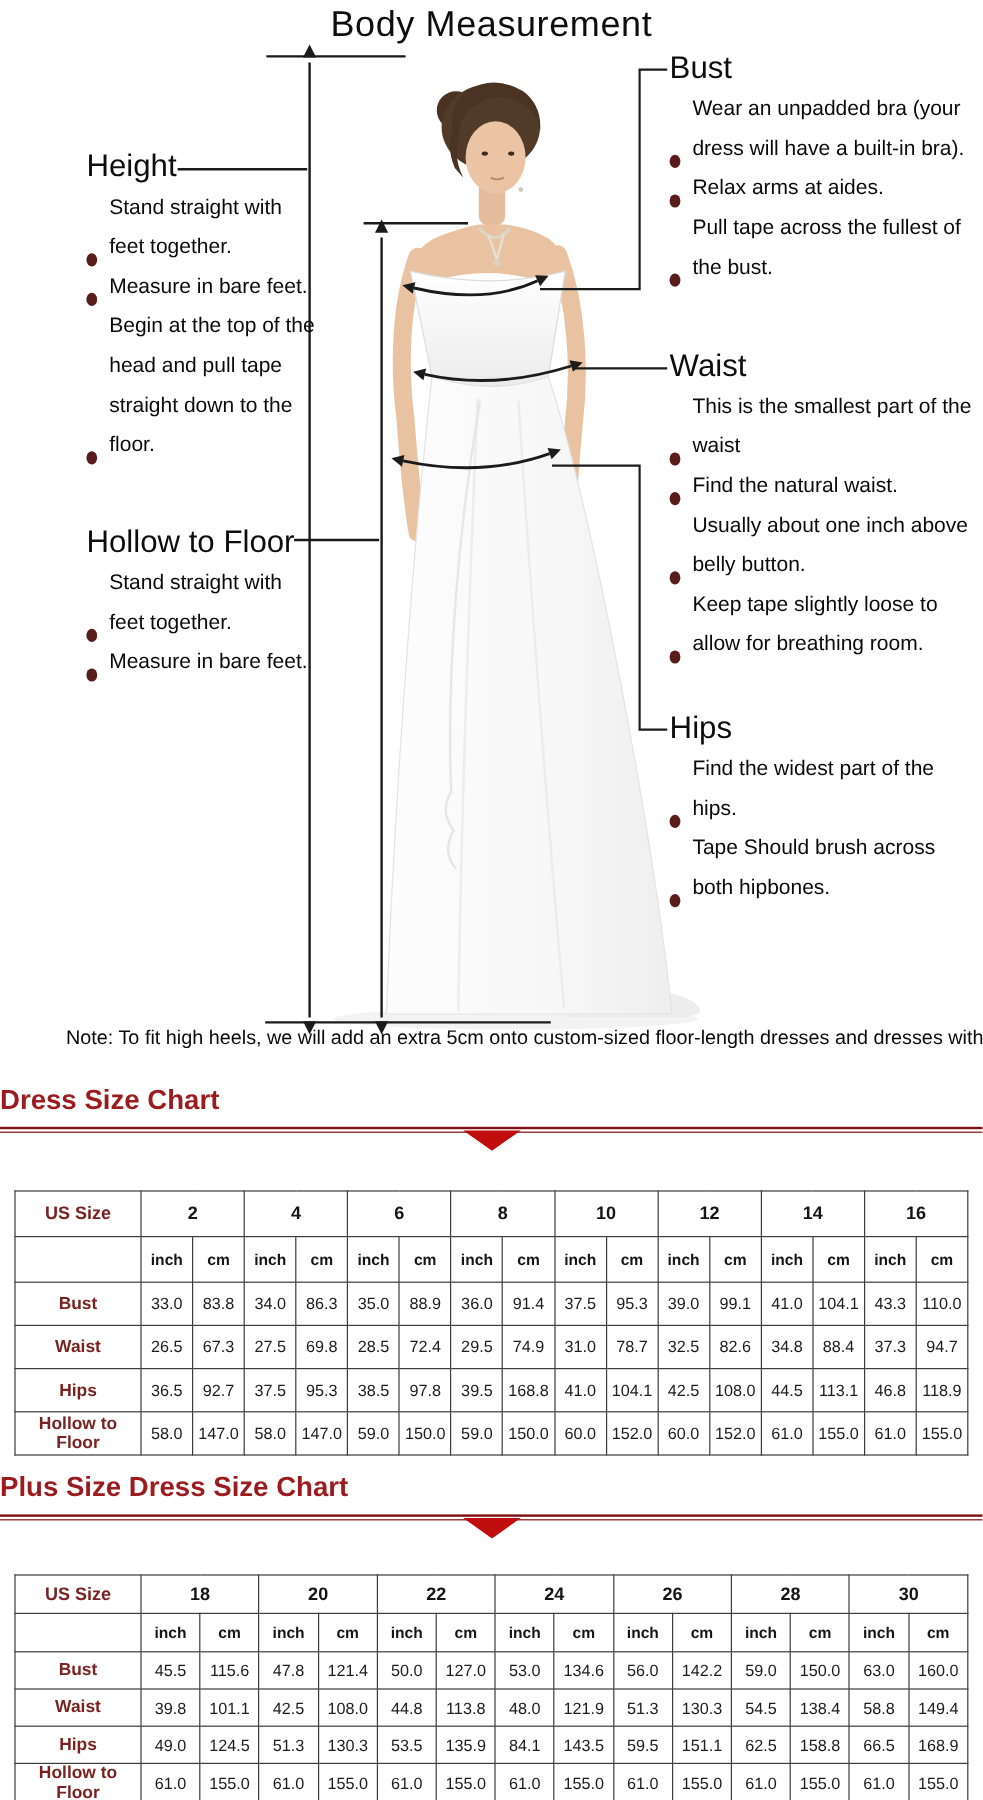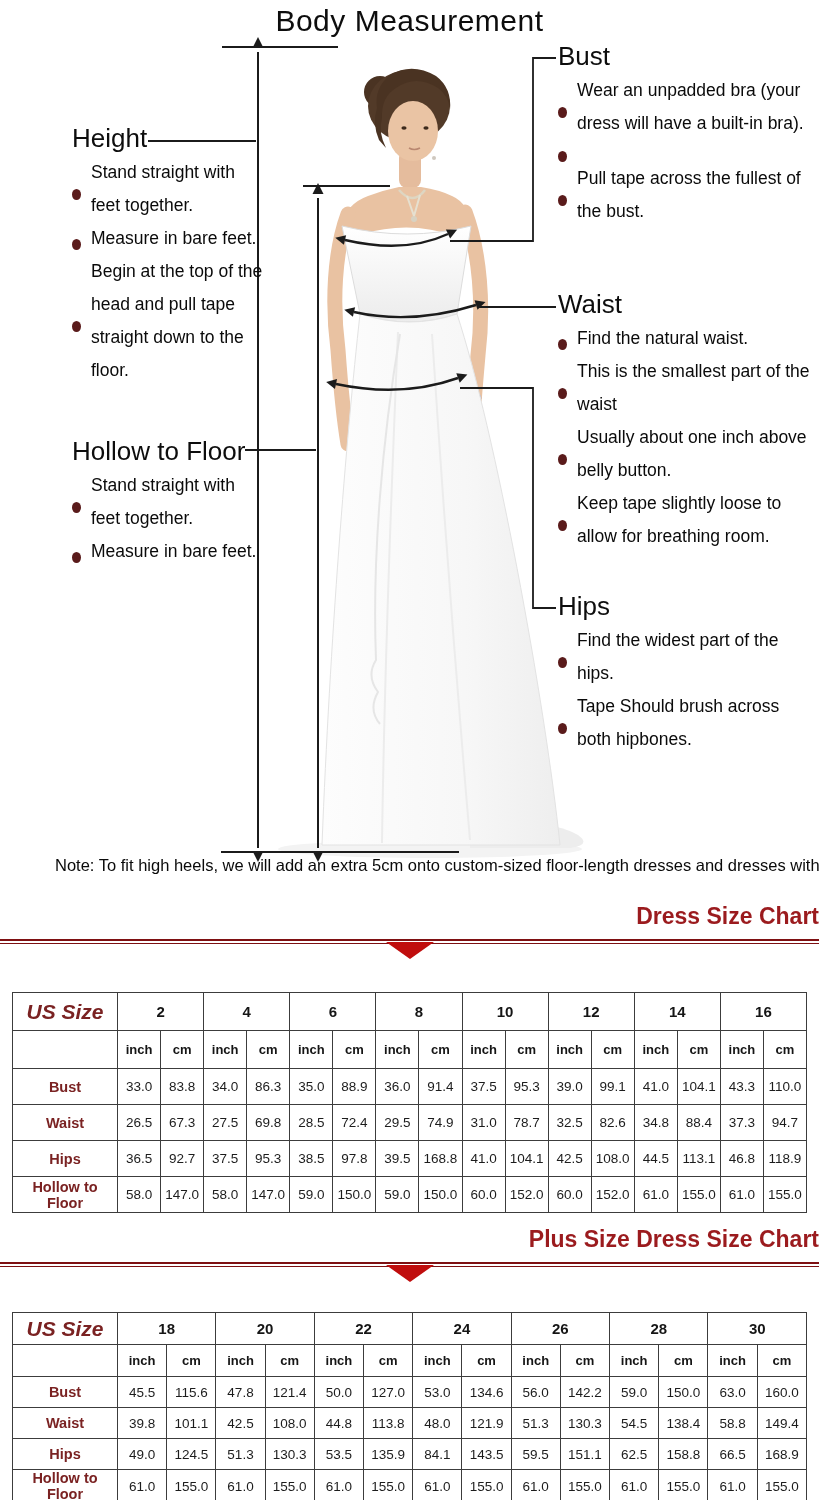--- a/index.html
+++ b/index.html
@@ -4,43 +4,43 @@
 <style>
   html,body{margin:0;padding:0;background:#fff;}
   .canvas{position:relative;width:819px;height:1500px;background:#fff;overflow:hidden;
           font-family:"Liberation Sans",sans-serif;color:#111;}
   .main-title{position:absolute;top:4px;left:0;width:100%;text-align:center;
               font-size:30px;font-weight:400;color:#0d0d0d;letter-spacing:.5px;margin:0;}
   .fig-svg{position:absolute;top:0;left:0;}
   .label-block{position:absolute;}
   .label-title{font-size:26px;font-weight:400;color:#0d0d0d;margin:0;line-height:28px;}
   .bullets{margin-top:4px;display:flex;flex-direction:column;}
-  .bullet-item{display:flex;align-items:center;}
+  .bullet-item{display:flex;align-items:flex-end;}
   .dot{flex:0 0 9px;width:9px;height:11px;border-radius:50%;
        background:var(--bullet-maroon,#5a1b1b);margin:11px 10px 0 0;}
   .btext{font-size:17.5px;line-height:33px;color:#0a0a0a;}
   #height-block,#hollow-block{width:196px;}
   #bust-block,#waist-block,#hips-block{width:258px;}
   .note{position:absolute;left:55px;top:856px;width:764px;font-size:16.5px;color:#0a0a0a;
         white-space:nowrap;overflow:hidden;}
   .chart-header{position:absolute;left:0;width:819px;}
-  .chart-title{text-align:right;font-size:23px;font-weight:700;margin:0;
+  .chart-title{text-align:left;font-size:23px;font-weight:700;margin:0;
                color:var(--heading-red,#9b1b1e);}
   .divider{margin-top:9px;height:2px;border-top:2px solid var(--divider-red,#7e1012);
            border-bottom:1px solid var(--divider-red,#7e1012);}
   .triangle{width:0;height:0;margin:-2px auto 0 auto;
             border-left:24px solid transparent;border-right:24px solid transparent;
             border-top:17px solid var(--triangle-red,#c00d0d);}
   .size-table{position:absolute;left:12px;width:795px;border-collapse:collapse;
               table-layout:fixed;background:#fff;}
   .size-table th,.size-table td{border:1px solid #3c3c3c;text-align:center;
               vertical-align:middle;padding:0;}
   #table1 tr{height:36px;} #table1 tr.hdr{height:38px;}
   #table2 tr{height:31px;} #table2 tr.hdr{height:32px;}
-  .corner{font-size:21px;font-weight:700;color:var(--label-maroon,#7a2222);font-style:italic;}
+  .corner{font-size:15px;font-weight:700;color:var(--label-maroon,#7a2222);}
   .size-num{font-size:15px;font-weight:700;color:#151515;}
   .unit{font-size:13px;font-weight:700;color:#151515;}
   .row-label{font-size:14.5px;font-weight:700;color:var(--label-maroon,#7a2222);}
   .val{font-size:13.5px;font-weight:400;color:#1c1c1c;}
 </style>
 </head>
 <body>
 
 <div class="canvas">
 
@@ -154,38 +154,39 @@
 
   <div class="label-block" id="bust-block" style="left:558px;top:42px;">
     <h2 class="label-title">Bust</h2>
     <div class="bullets">
         <div class="bullet-item">
           <span class="dot"></span>
           <span class="btext">Wear an unpadded bra (your dress will have a built-in bra).</span>
         </div>
         <div class="bullet-item">
           <span class="dot"></span>
+          <span class="btext">Relax arms at aides.</span>
         </div>
         <div class="bullet-item">
           <span class="dot"></span>
           <span class="btext">Pull tape across the fullest of the bust.</span>
         </div>
       </div>
   </div>
 
   <div class="label-block" id="waist-block" style="left:558px;top:290px;">
     <h2 class="label-title">Waist</h2>
     <div class="bullets">
         <div class="bullet-item">
           <span class="dot"></span>
+          <span class="btext">This is the smallest part of the waist</span>
+        </div>
+        <div class="bullet-item">
+          <span class="dot"></span>
           <span class="btext">Find the natural waist.</span>
-        </div>
-        <div class="bullet-item">
-          <span class="dot"></span>
-          <span class="btext">This is the smallest part of the waist</span>
         </div>
         <div class="bullet-item">
           <span class="dot"></span>
           <span class="btext">Usually about one inch above belly button.</span>
         </div>
         <div class="bullet-item">
           <span class="dot"></span>
           <span class="btext">Keep tape slightly loose to allow for breathing room.</span>
         </div>
       </div>

